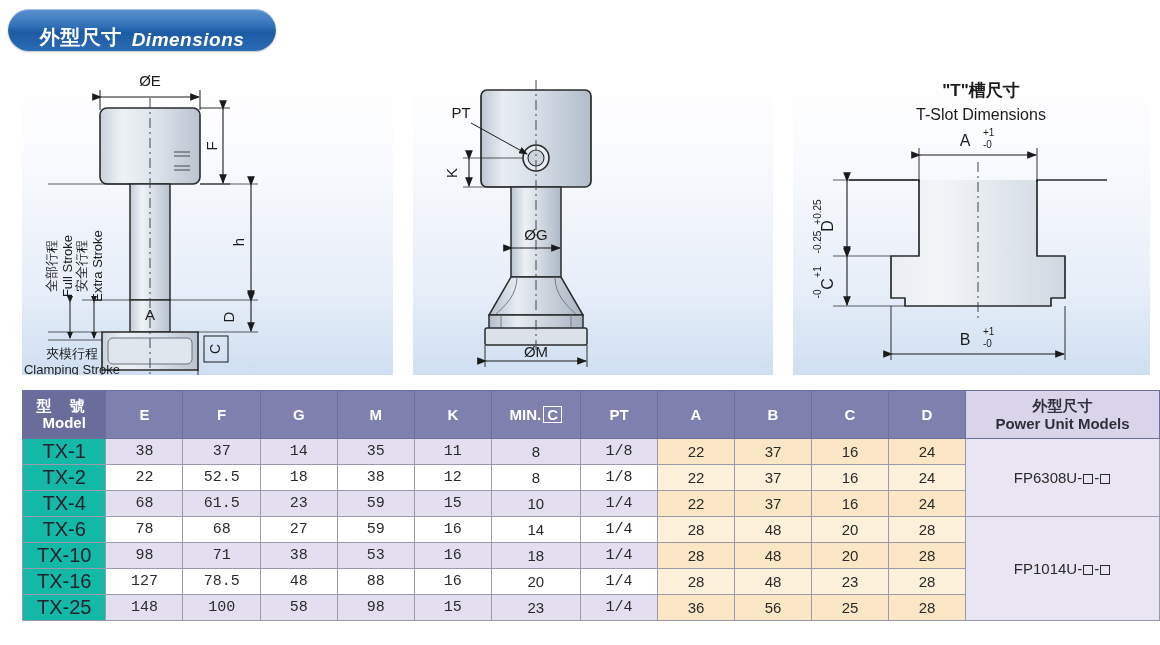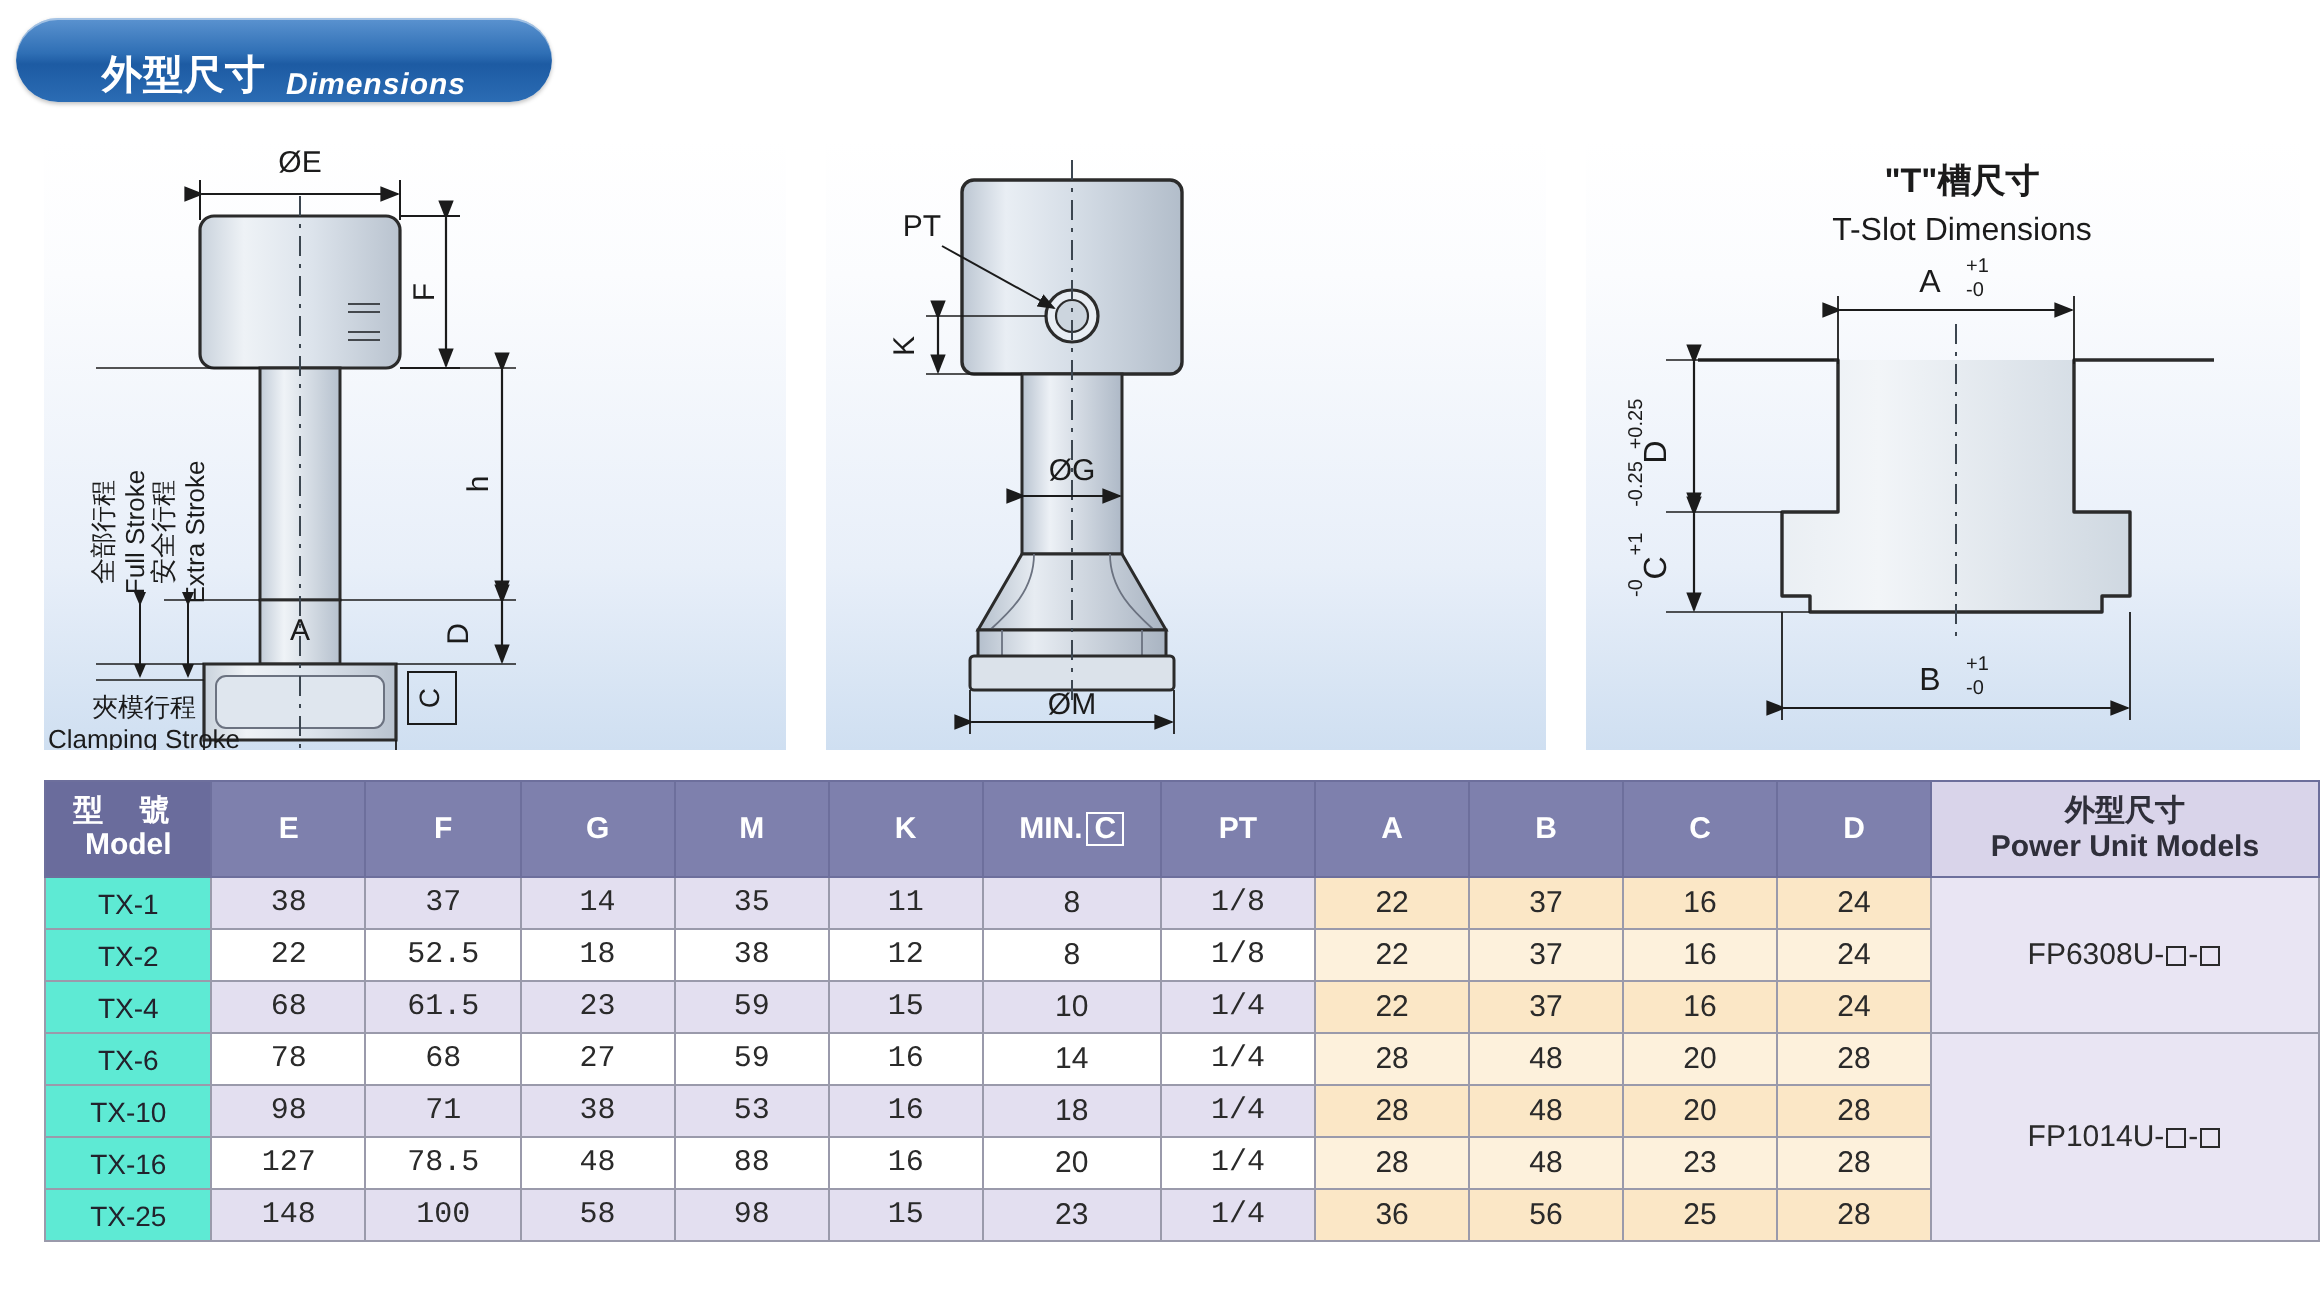--- a/index.html
+++ b/index.html
@@ -17,21 +17,21 @@
     position: absolute; left: 8px; top: 9px;
     width: 268px; height: 42px;
     border-radius: 21px;
     background: linear-gradient(180deg,#5b93d0 0%,#2f6fb5 42%,#1d5ba3 55%,#2b6cb4 100%);
     box-shadow: inset 0 1px 0 rgba(255,255,255,.45), 0 1px 2px rgba(0,0,0,.25);
     display: flex; align-items: flex-end; justify-content: center;
     color: #ffffff; font-weight: bold; font-size: 19px;
     letter-spacing: .5px; white-space: nowrap;
   }
   .title-pill .zh { font-size: 20px; }
-  .title-pill .en { font-size: 15px; margin-left: 10px; font-style: italic; }
+  .title-pill .en { font-size: 19px; margin-left: 10px; font-style: italic; }
 
   
   .panel {
     position: absolute; top: 70px; height: 305px;
     background: linear-gradient(180deg,#ffffff 0%,#fbfcfe 22%,#e8eff9 70%,#cfdff1 100%);
     overflow: hidden;
   }
   #panel1 { left: 22px;  width: 371px; }
   #panel2 { left: 413px; width: 360px; }
   #panel3 { left: 793px; width: 357px; }
@@ -84,23 +84,23 @@
 
   .boxc {
     display: inline-block;
     border: 1px solid #ffffff;
     padding: 0 3px;
     line-height: 1.05;
     margin-left: 2px;
   }
 
   td.model {
-    background: #5eead4;
+    background: #14b8a6;
     color: #22222c;
-    font-size: 14px;
+    font-size: 20px;
     width: 84px;
   }
   td.v { width: 78px; font-family: Liberation Mono, monospace; }
   td.minc { width: 90px; }
   td.ab  { background: #fbeacb; }
   td.pu  { background: #e9e5f3; font-size: 15px; width: 196px; }
 
   tbody tr.odd  td.v,
   tbody tr.odd  td.minc { background: #e3dff0; }
   tbody tr.even td.v,

